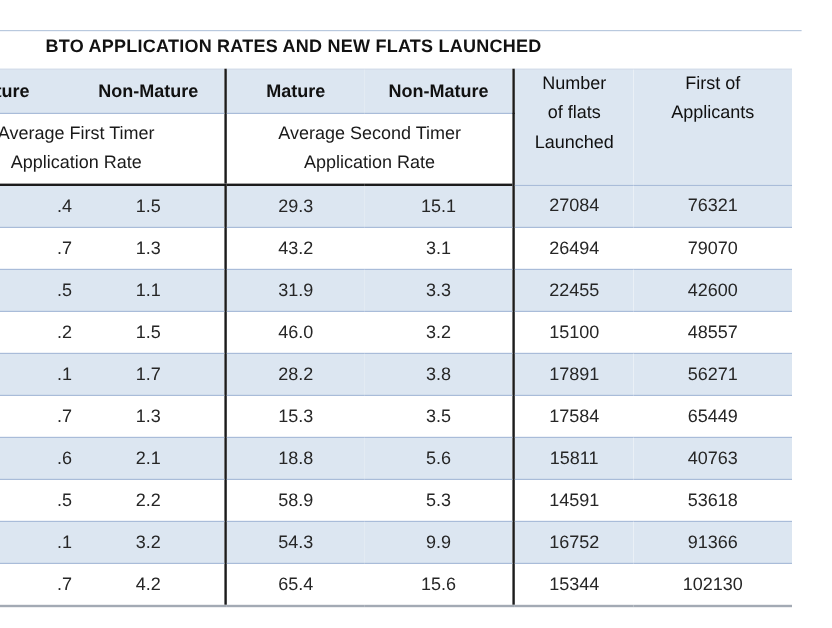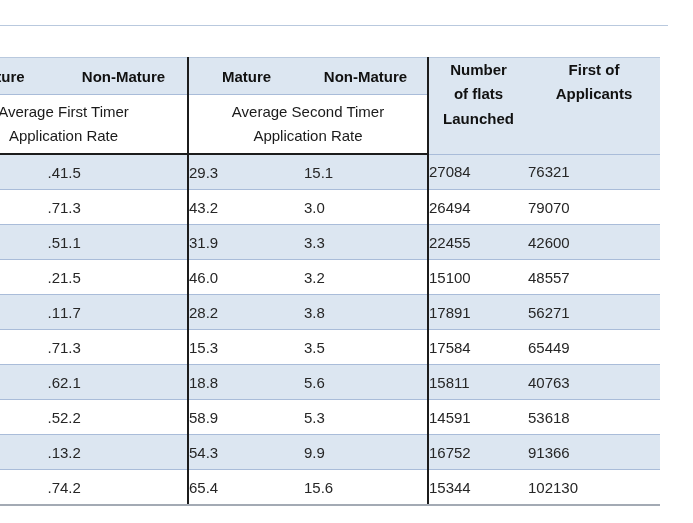--- a/index.html
+++ b/index.html
@@ -19,43 +19,44 @@
   tr.hrow1 th{
     height:36px;background:#dce6f1;font-weight:700;font-size:15px;color:#111;
     text-align:center;border-top:1px solid #b9c9de;border-bottom:1px solid #a9bcd9;
   }
   th.c1h{text-align:right;padding-right:14px;}
   
   th.counts{
     vertical-align:top;padding-top:7px;line-height:1.62;
     border-bottom:2px solid #1c1c1c;
   }
-  th.counts div{font-weight:700;}
+  th.counts div{font-weight:400;}
   
   tr.hrow2 th{
     height:58px;background:#ffffff;font-weight:400;font-size:15px;color:#1a1a1a;
     text-align:center;vertical-align:middle;line-height:1.62;
     border-bottom:2px solid #1c1c1c;
   }
   
   .gb{border-left:2px solid #1c1c1c;}
   
   tbody td{
-    height:34px;font-size:15px;color:#262626;background:#fff;
+    height:34px;font-size:15px;color:#262626;text-align:center;background:#fff;
     vertical-align:middle;
   }
   tr.blue td{background:#dce6f1;border-top:1px solid #a9bcd9;border-bottom:1px solid #a9bcd9;}
   td.c1d{text-align:right;padding-right:42px;}
   tbody tr:last-child td{border-bottom:2px solid #a3aab4;}
 </style>
 </head>
 <body>
 
 <div class="canvas">
   <div class="top-line"></div>
+  <div class="title">BTO APPLICATION RATES AND NEW FLATS LAUNCHED</div>
 
   <div class="table-clip">
     <table class="bto">
       <colgroup>
         <col style="width:120px">
           <col style="width:128px">
           <col style="width:116px">
         <col style="width:124px">
           <col style="width:100px">
           <col style="width:132px">
@@ -93,21 +94,21 @@
           <td>1.5</td>
           <td class="gb">29.3</td>
           <td>15.1</td>
           <td class="gb">27084</td>
           <td>76321</td>
         </tr>
         <tr>
           <td class="c1d">.7</td>
           <td>1.3</td>
           <td class="gb">43.2</td>
-          <td>3.0</td>
+          <td>3.1</td>
           <td class="gb">26494</td>
           <td>79070</td>
         </tr>
         <tr class="blue">
           <td class="c1d">.5</td>
           <td>1.1</td>
           <td class="gb">31.9</td>
           <td>3.3</td>
           <td class="gb">22455</td>
           <td>42600</td>

